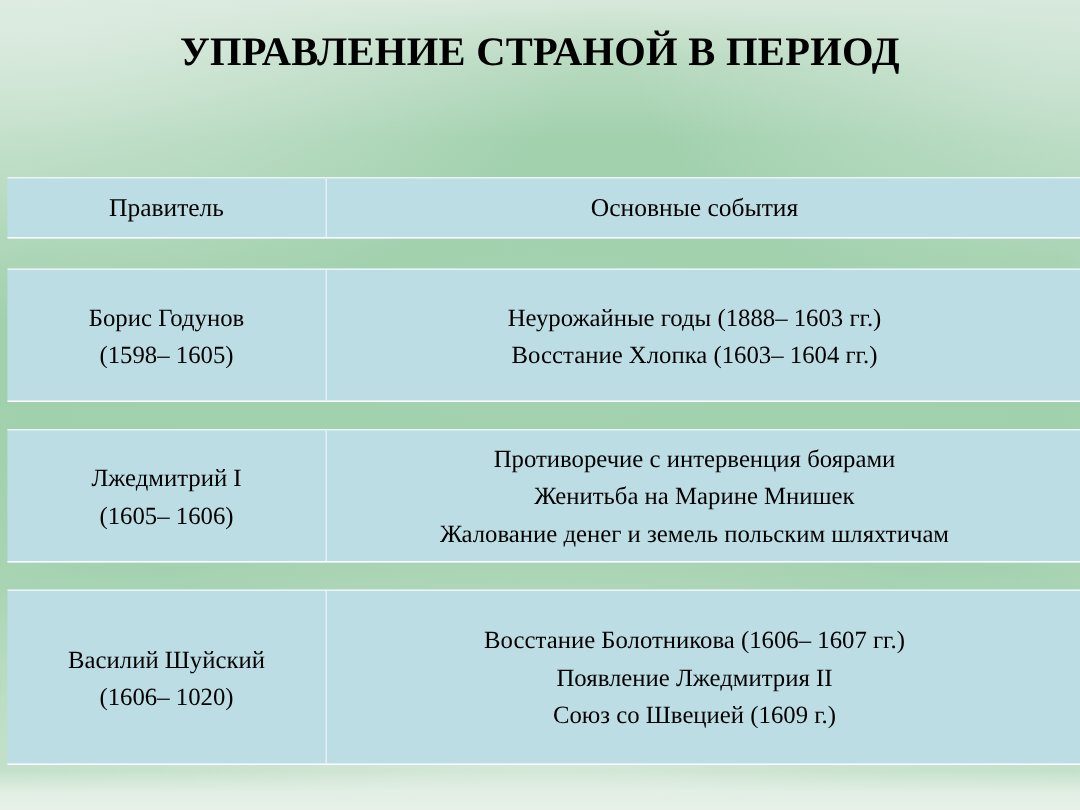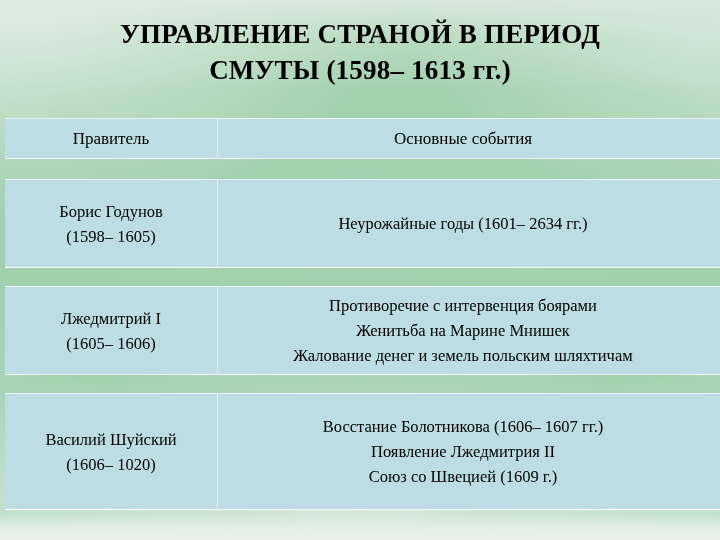--- a/index.html
+++ b/index.html
@@ -131,41 +131,41 @@
 <body>
 
 <div id="slide">
 
   <div id="bg-base"></div>
   <div id="bg-top-wash"></div>
   <div id="bg-corner-wash"></div>
 
   <div id="title-block">
     <span class="title-line">УПРАВЛЕНИЕ СТРАНОЙ В ПЕРИОД</span>
-    <span class="title-line">СМУТЫ (1598– 1613 гг.)</span>
   </div>
 
   <div id="table">
 
     <div class="row header-row">
       <div class="cell cell-ruler">
         <span class="line">Правитель</span>
       </div>
       <div class="cell cell-events">
         <span class="line">Основные события</span>
       </div>
     </div>
 
     <div class="row row-1">
       <div class="cell cell-ruler">
         <span class="line">Борис Годунов</span>
         <span class="line">(1598– 1605)</span>
       </div>
       <div class="cell cell-events">
-        <span class="line">Неурожайные годы (1601– 2634 гг.)</span>
+        <span class="line">Неурожайные годы (1888– 1603 гг.)</span>
+        <span class="line">Восстание Хлопка (1603– 1604 гг.)</span>
       </div>
     </div>
 
     <div class="row row-2">
       <div class="cell cell-ruler">
         <span class="line">Лжедмитрий I</span>
         <span class="line">(1605– 1606)</span>
       </div>
       <div class="cell cell-events">
         <span class="line">Противоречие с интервенция боярами</span>

